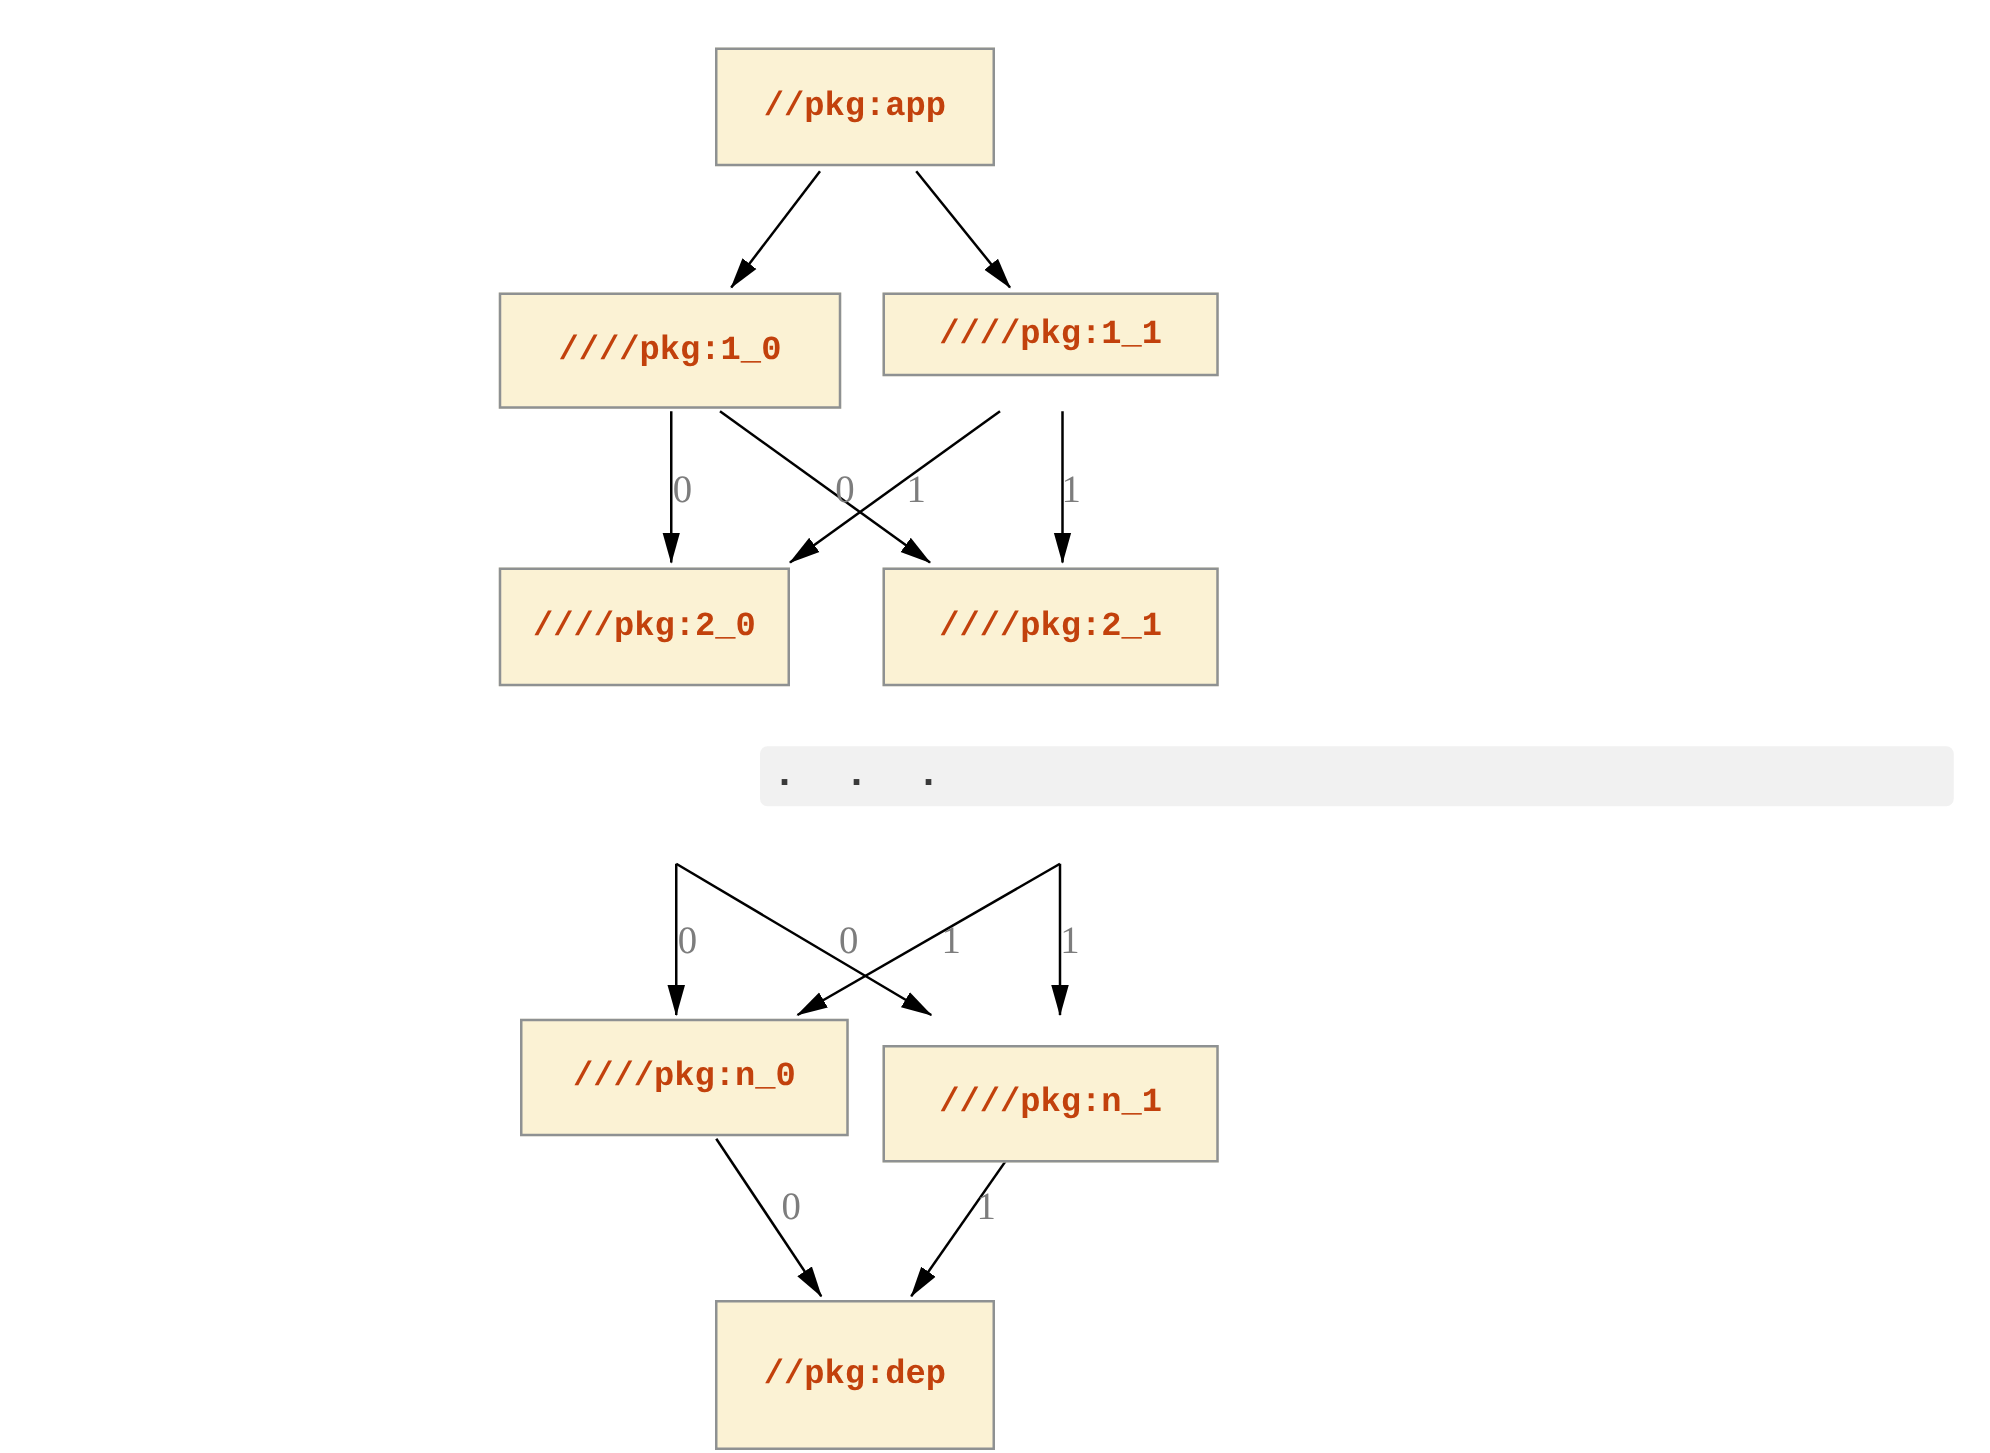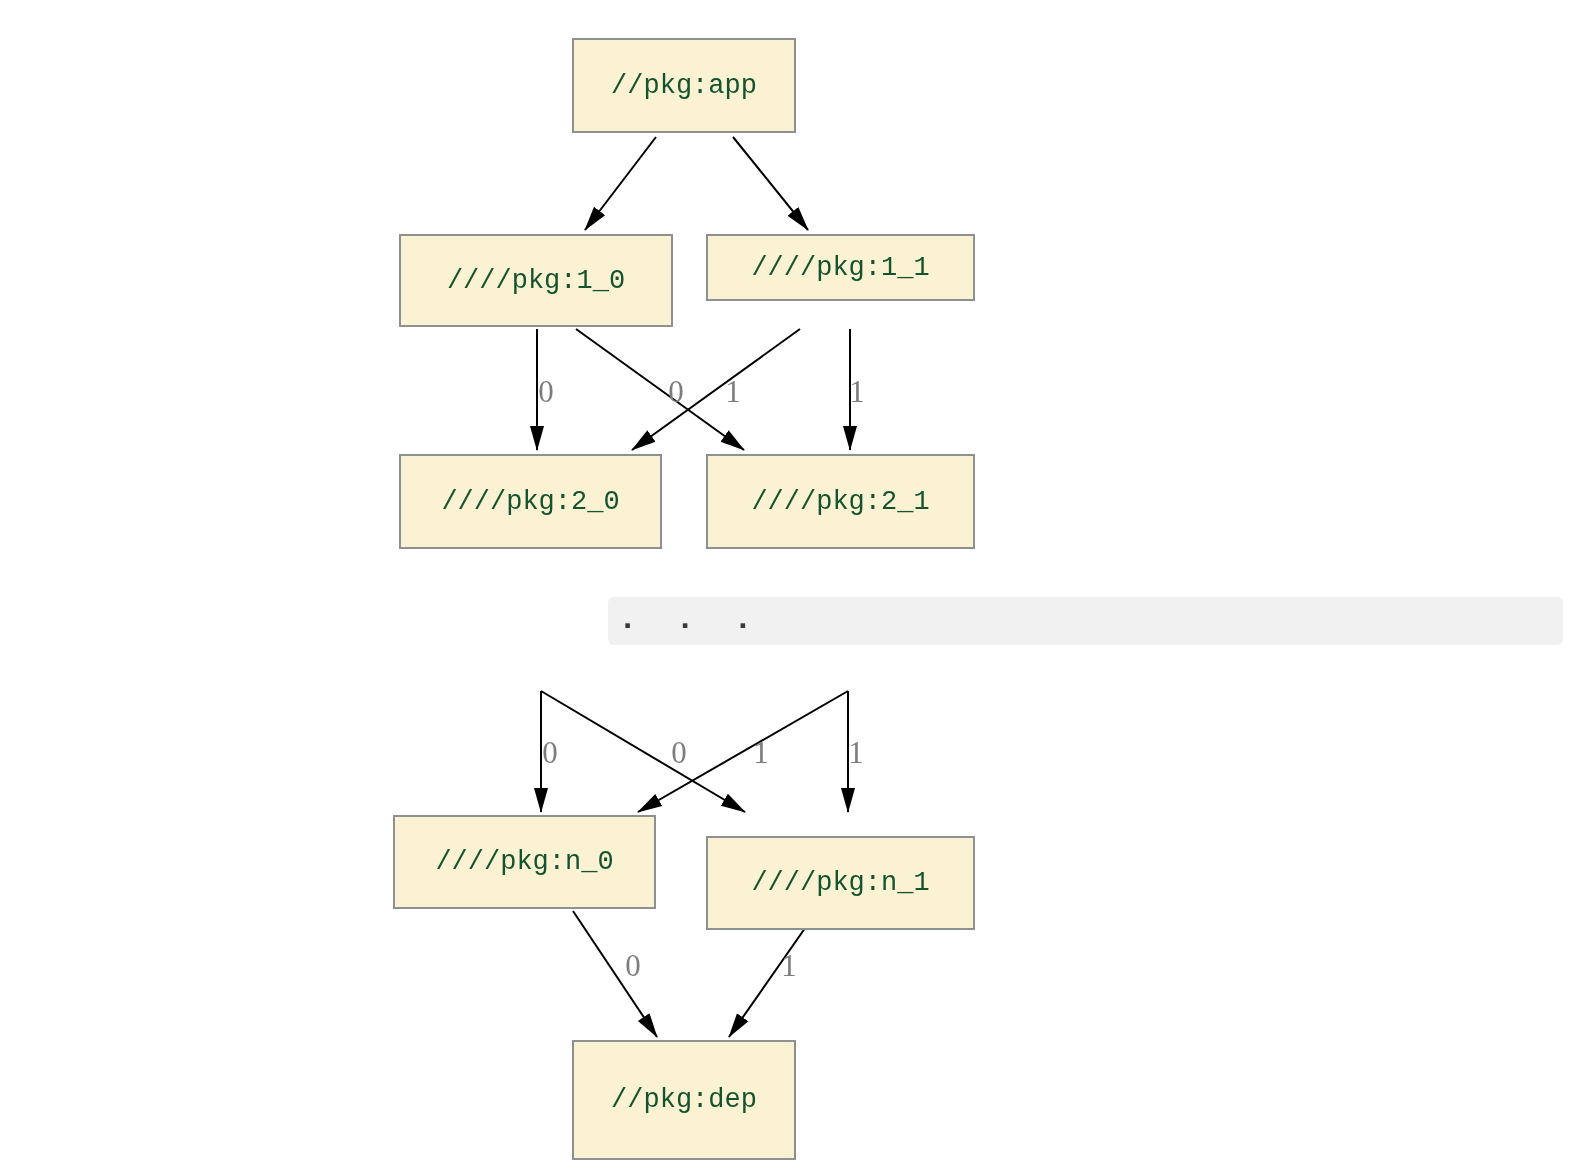--- a/index.html
+++ b/index.html
@@ -28,23 +28,23 @@
     position: absolute;
     box-sizing: border-box;
     background: #fbf2d4;
     border: 2px solid #8e9192;
     display: flex;
     align-items: center;
     justify-content: center;
   }
   .node span {
     font-family: "Liberation Mono", "DejaVu Sans Mono", monospace;
-    font-weight: normal;
+    font-weight: bold;
     font-size: 27px;
-    color: #14532d;
+    color: #c2410c;
     white-space: pre;
   }
   .elabel {
     position: absolute;
     transform: translate(-50%, -50%);
     font-family: "Liberation Serif", "DejaVu Serif", serif;
     font-size: 31px;
     color: #7d7d7d;
     line-height: 1;
     white-space: pre;
@@ -66,23 +66,23 @@
     font-weight: bold;
     font-size: 32px;
     color: #3a3a3a;
     line-height: 1;
     white-space: pre;
   }
   
   #node-app  { left: 572px; top: 38px;   width: 224px; height: 95px; }
   #node-1_0  { left: 399px; top: 234px;  width: 274px; height: 93px; }
   #node-1_1  { left: 706px; top: 234px;  width: 269px; height: 67px; }
-  #node-2_0  { left: 399px; top: 454px;  width: 263px; height: 95px; }
+  #node-2_0  { left: 399px; top: 454px;  width: 233px; height: 95px; }
   #node-2_1  { left: 706px; top: 454px;  width: 269px; height: 95px; }
-  #node-n_0  { left: 393px; top: 815px;  width: 263px; height: 94px; }
+  #node-n_0  { left: 416px; top: 815px;  width: 263px; height: 94px; }
   #node-n_1  { left: 706px; top: 836px;  width: 269px; height: 94px; }
   #node-dep  { left: 572px; top: 1040px; width: 224px; height: 120px; }
 </style>
 </head>
 <body>
 
 <div class="canvas">
 
   <svg class="edge-layer" width="1592" height="1162" viewBox="0 0 1592 1162" xmlns="http://www.w3.org/2000/svg">
     <defs>

